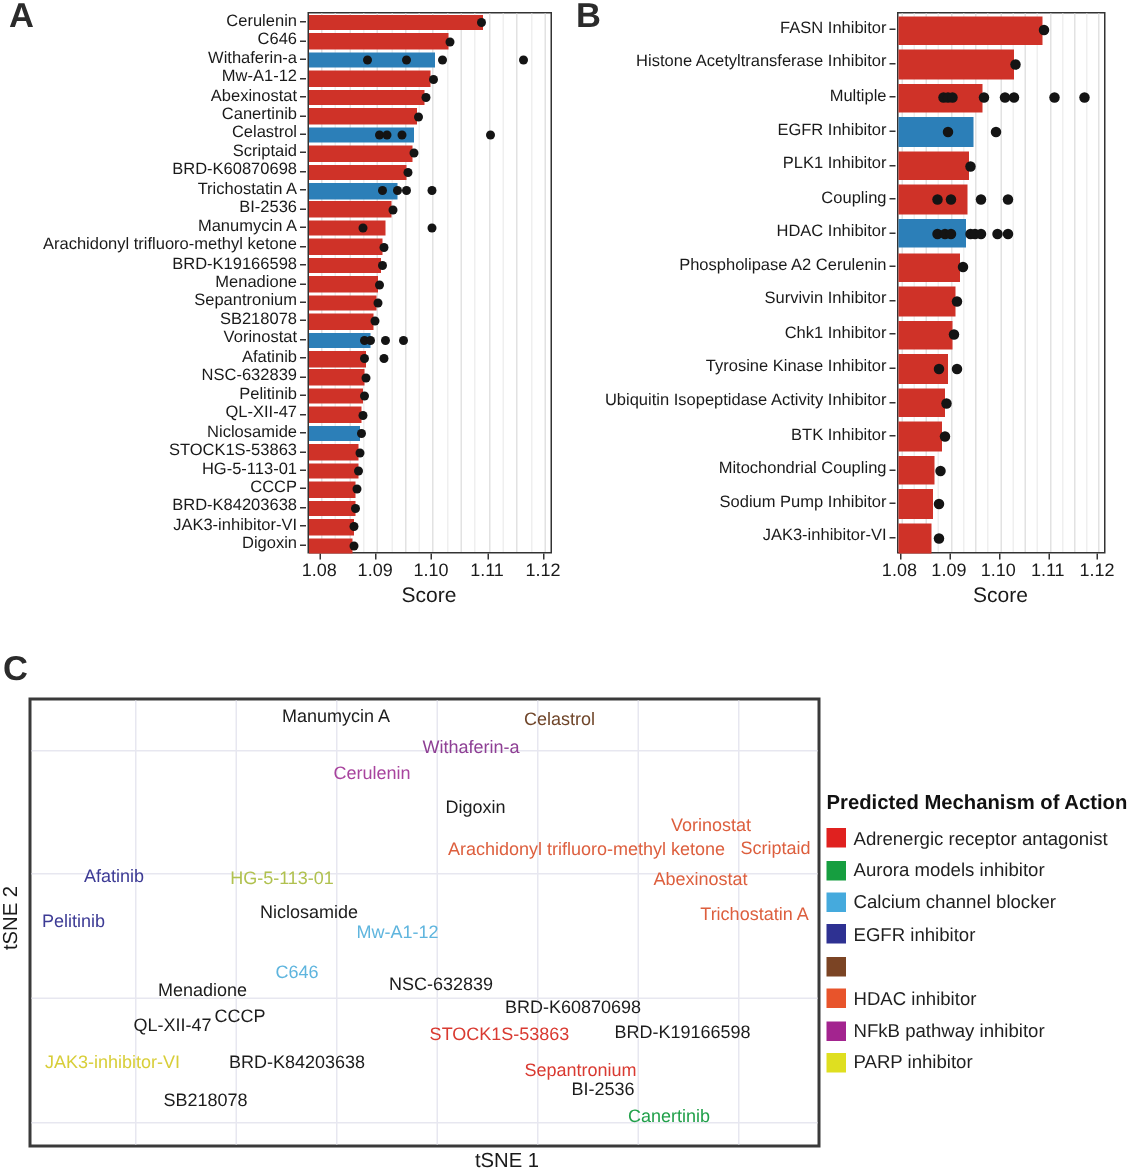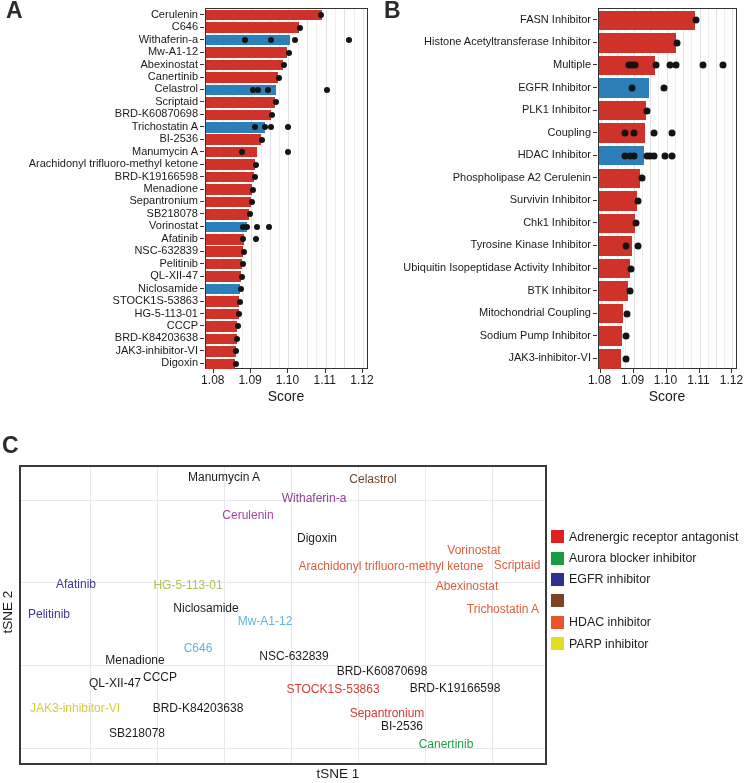--- a/index.html
+++ b/index.html
@@ -362,40 +362,49 @@
       <div class="tsne-label" style="left: 177px; top: 241px; color: rgb(28, 28, 28); z-index: 2;">BRD-K84203638</div>
       <div class="tsne-label" style="left: 366px; top: 246px; color: rgb(217, 58, 49); z-index: 2;">Sepantronium</div>
       <div class="tsne-label" style="left: 381px; top: 259px; color: rgb(28, 28, 28); z-index: 2;">BI-2536</div>
       <div class="tsne-label" style="left: 116px; top: 266px; color: rgb(28, 28, 28); z-index: 2;">SB218078</div>
       <div class="tsne-label" style="left: 425px; top: 277px; color: rgb(33, 160, 74); z-index: 2;">Canertinib</div>
     </div>
   <div class="vlabel" style="left:7px;top:612px">tSNE 2</div>
   <div class="hlabel" style="left:338px;top:766px">tSNE 1</div>
 
   <div id="moa-legend">
+    <div class="moa-title">Predicted Mechanism of Action</div>
     <div id="moa-items">
         <div class="moa-item">
           <span class="moa-sw" style="background: rgb(224, 33, 31);"></span>
           <span class="moa-lbl">Adrenergic receptor antagonist</span>
         </div>
         <div class="moa-item">
           <span class="moa-sw" style="background: rgb(22, 158, 64);"></span>
-          <span class="moa-lbl">Aurora blocker inhibitor</span>
+          <span class="moa-lbl">Aurora models inhibitor</span>
+        </div>
+        <div class="moa-item">
+          <span class="moa-sw" style="background: rgb(69, 170, 221);"></span>
+          <span class="moa-lbl">Calcium channel blocker</span>
         </div>
         <div class="moa-item">
           <span class="moa-sw" style="background: rgb(46, 49, 146);"></span>
           <span class="moa-lbl">EGFR inhibitor</span>
         </div>
         <div class="moa-item">
           <span class="moa-sw" style="background: rgb(123, 68, 36);"></span>
         </div>
         <div class="moa-item">
           <span class="moa-sw" style="background: rgb(232, 84, 43);"></span>
           <span class="moa-lbl">HDAC inhibitor</span>
         </div>
         <div class="moa-item">
+          <span class="moa-sw" style="background: rgb(163, 36, 143);"></span>
+          <span class="moa-lbl">NFkB pathway inhibitor</span>
+        </div>
+        <div class="moa-item">
           <span class="moa-sw" style="background: rgb(223, 223, 32);"></span>
           <span class="moa-lbl">PARP inhibitor</span>
         </div>
       </div>
   </div>
 
 </div>
 
 </body></html>

